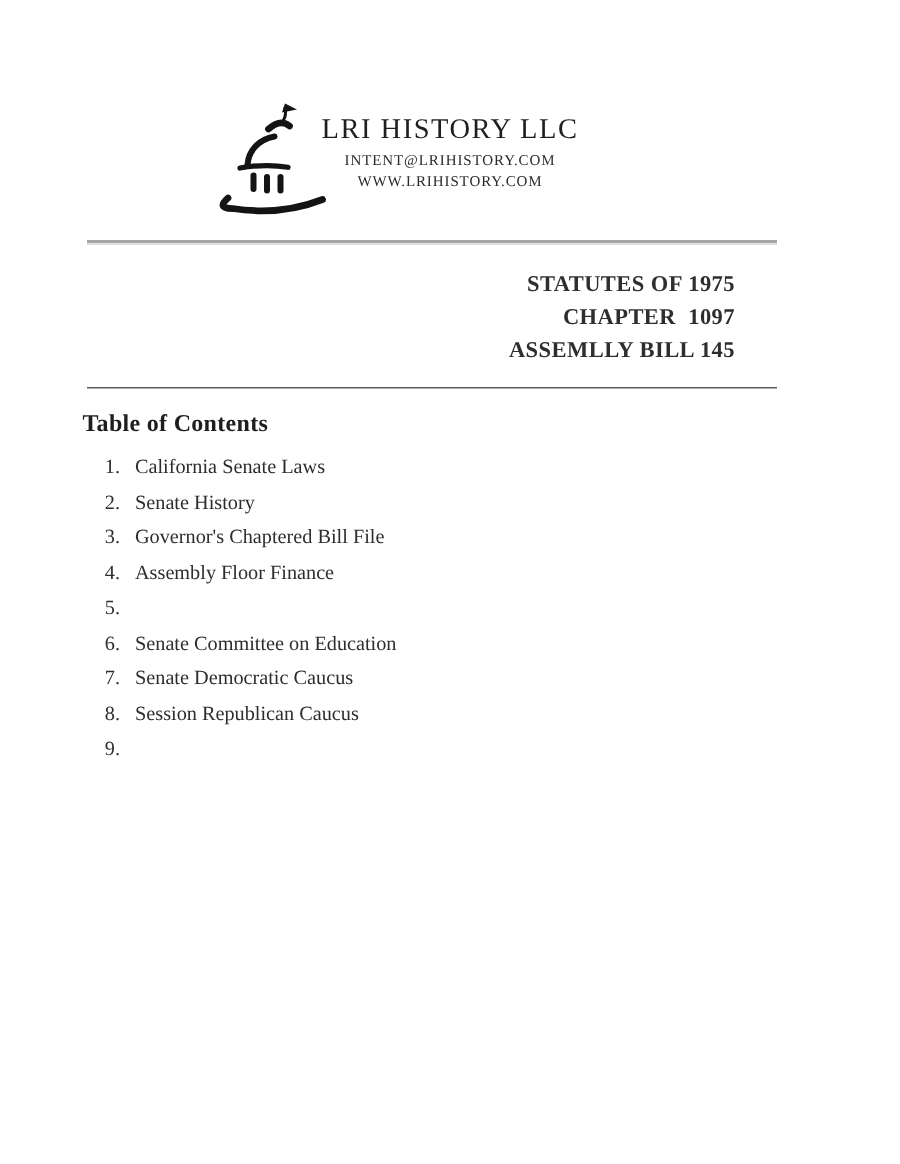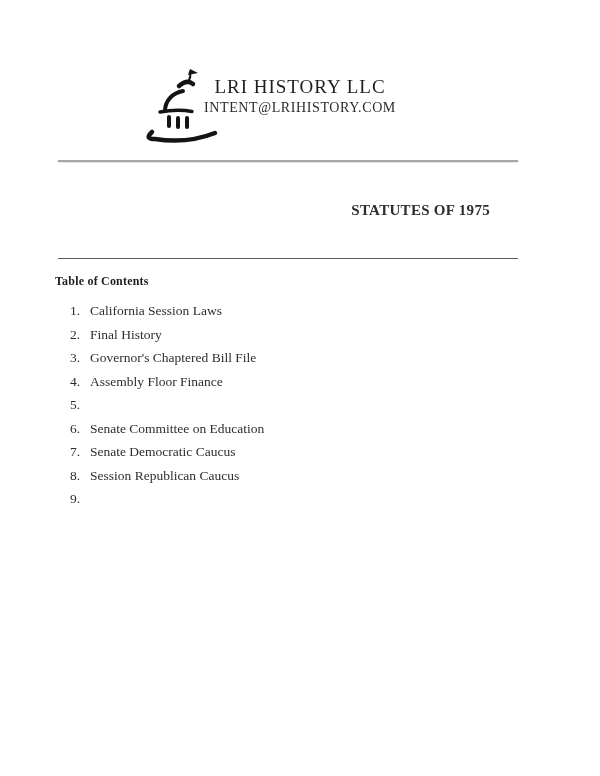--- a/index.html
+++ b/index.html
@@ -32,21 +32,21 @@
     width: 600px;
     text-align: center;
   }
   .company-name {
     font-size: 19px;
     letter-spacing: 1px;
     color: #1f1f1f;
     line-height: 22px;
   }
   .contact-line {
-    font-size: 14px;
+    font-size: 10px;
     letter-spacing: 0.6px;
     color: #2b2b2b;
     line-height: 14px;
   }
   .contact-line.first { margin-top: 3px; }
 
   
   .rule-top {
     position: absolute;
     left: 58px;
@@ -64,38 +64,37 @@
     height: 1px;
     background: #5c5c5c;
   }
 
   
   .reference {
     position: absolute;
     top: 179px;
     right: 110px;
     text-align: right;
-    margin-top: 20px;
   }
   .ref-line {
     font-weight: bold;
     font-size: 15px;
     line-height: 22px;
     color: #2e2e2e;
     white-space: pre;
     letter-spacing: 0.3px;
   }
 
   
   .toc-title {
     position: absolute;
     left: 55px;
     top: 274px;
     font-weight: bold;
-    font-size: 12px;
+    font-size: 16px;
     color: #1e1e1e;
     letter-spacing: 0.2px;
   }
   .toc-list {
     position: absolute;
     left: 62px;
     top: 303px;
     width: 420px;
   }
   .toc-item {
@@ -133,40 +132,43 @@
     <path d="M31 57 v9" stroke-width="4"></path>
     <path d="M40 58 v9" stroke-width="4"></path>
     <path d="M49 58 v9" stroke-width="4"></path>
 
     <path d="M14 72 q-8 7 3 7 q32 5 60 -6" stroke-width="4.5"></path>
   </svg>
 
   <div class="header-text">
     <div class="company-name">LRI HISTORY LLC</div>
     <div class="contact-line first">INTENT@LRIHISTORY.COM</div>
+    <div class="contact-line">WWW.LRIHISTORY.COM</div>
   </div>
 
   <div class="rule-top"></div>
 
   <div class="reference">
     <div class="ref-line">STATUTES OF 1975</div>
+    <div class="ref-line">CHAPTER  1097</div>
+    <div class="ref-line">ASSEMLLY BILL 145</div>
   </div>
 
   <div class="rule-mid"></div>
 
   <div class="toc-title">Table of Contents</div>
 
   <div class="toc-list">
     <div class="toc-item">
       <span class="toc-num">1.</span>
-      <span class="toc-label">California Session Laws</span>
+      <span class="toc-label">California Senate Laws</span>
     </div>
     <div class="toc-item">
       <span class="toc-num">2.</span>
-      <span class="toc-label">Final History</span>
+      <span class="toc-label">Senate History</span>
     </div>
     <div class="toc-item">
       <span class="toc-num">3.</span>
       <span class="toc-label">Governor's Chaptered Bill File</span>
     </div>
     <div class="toc-item">
       <span class="toc-num">4.</span>
       <span class="toc-label">Assembly Floor Finance</span>
     </div>
     <div class="toc-item">

